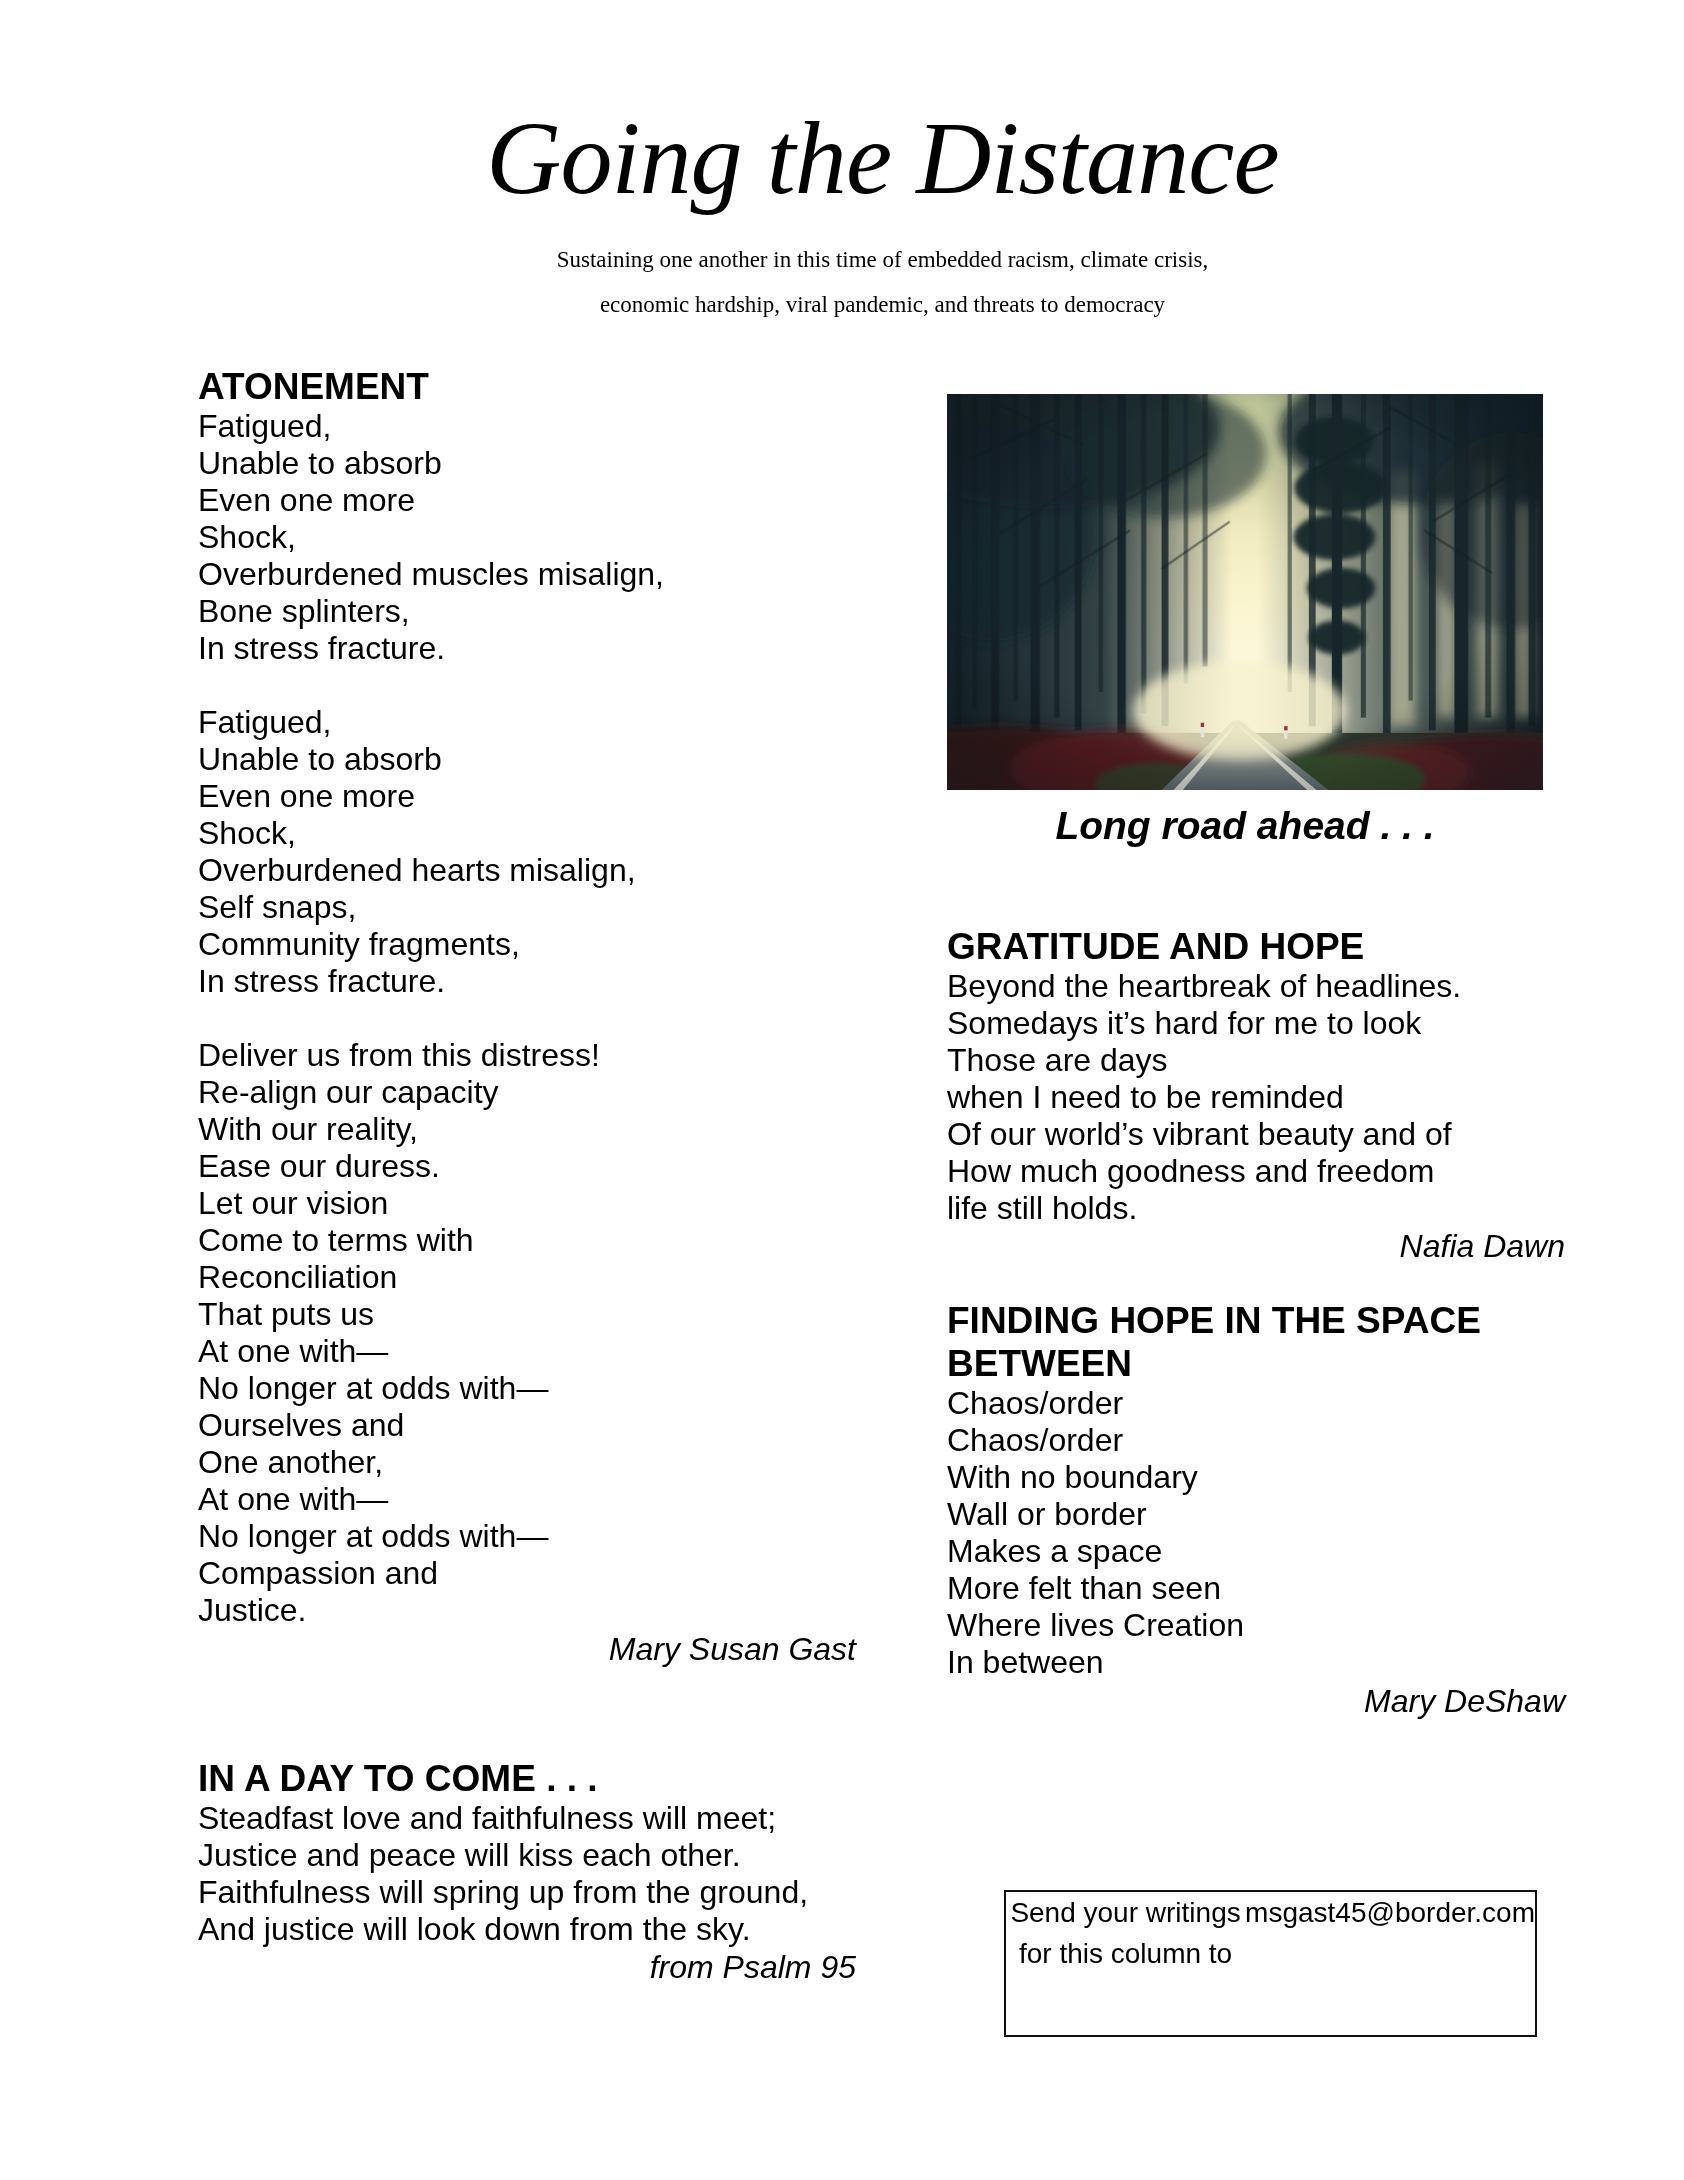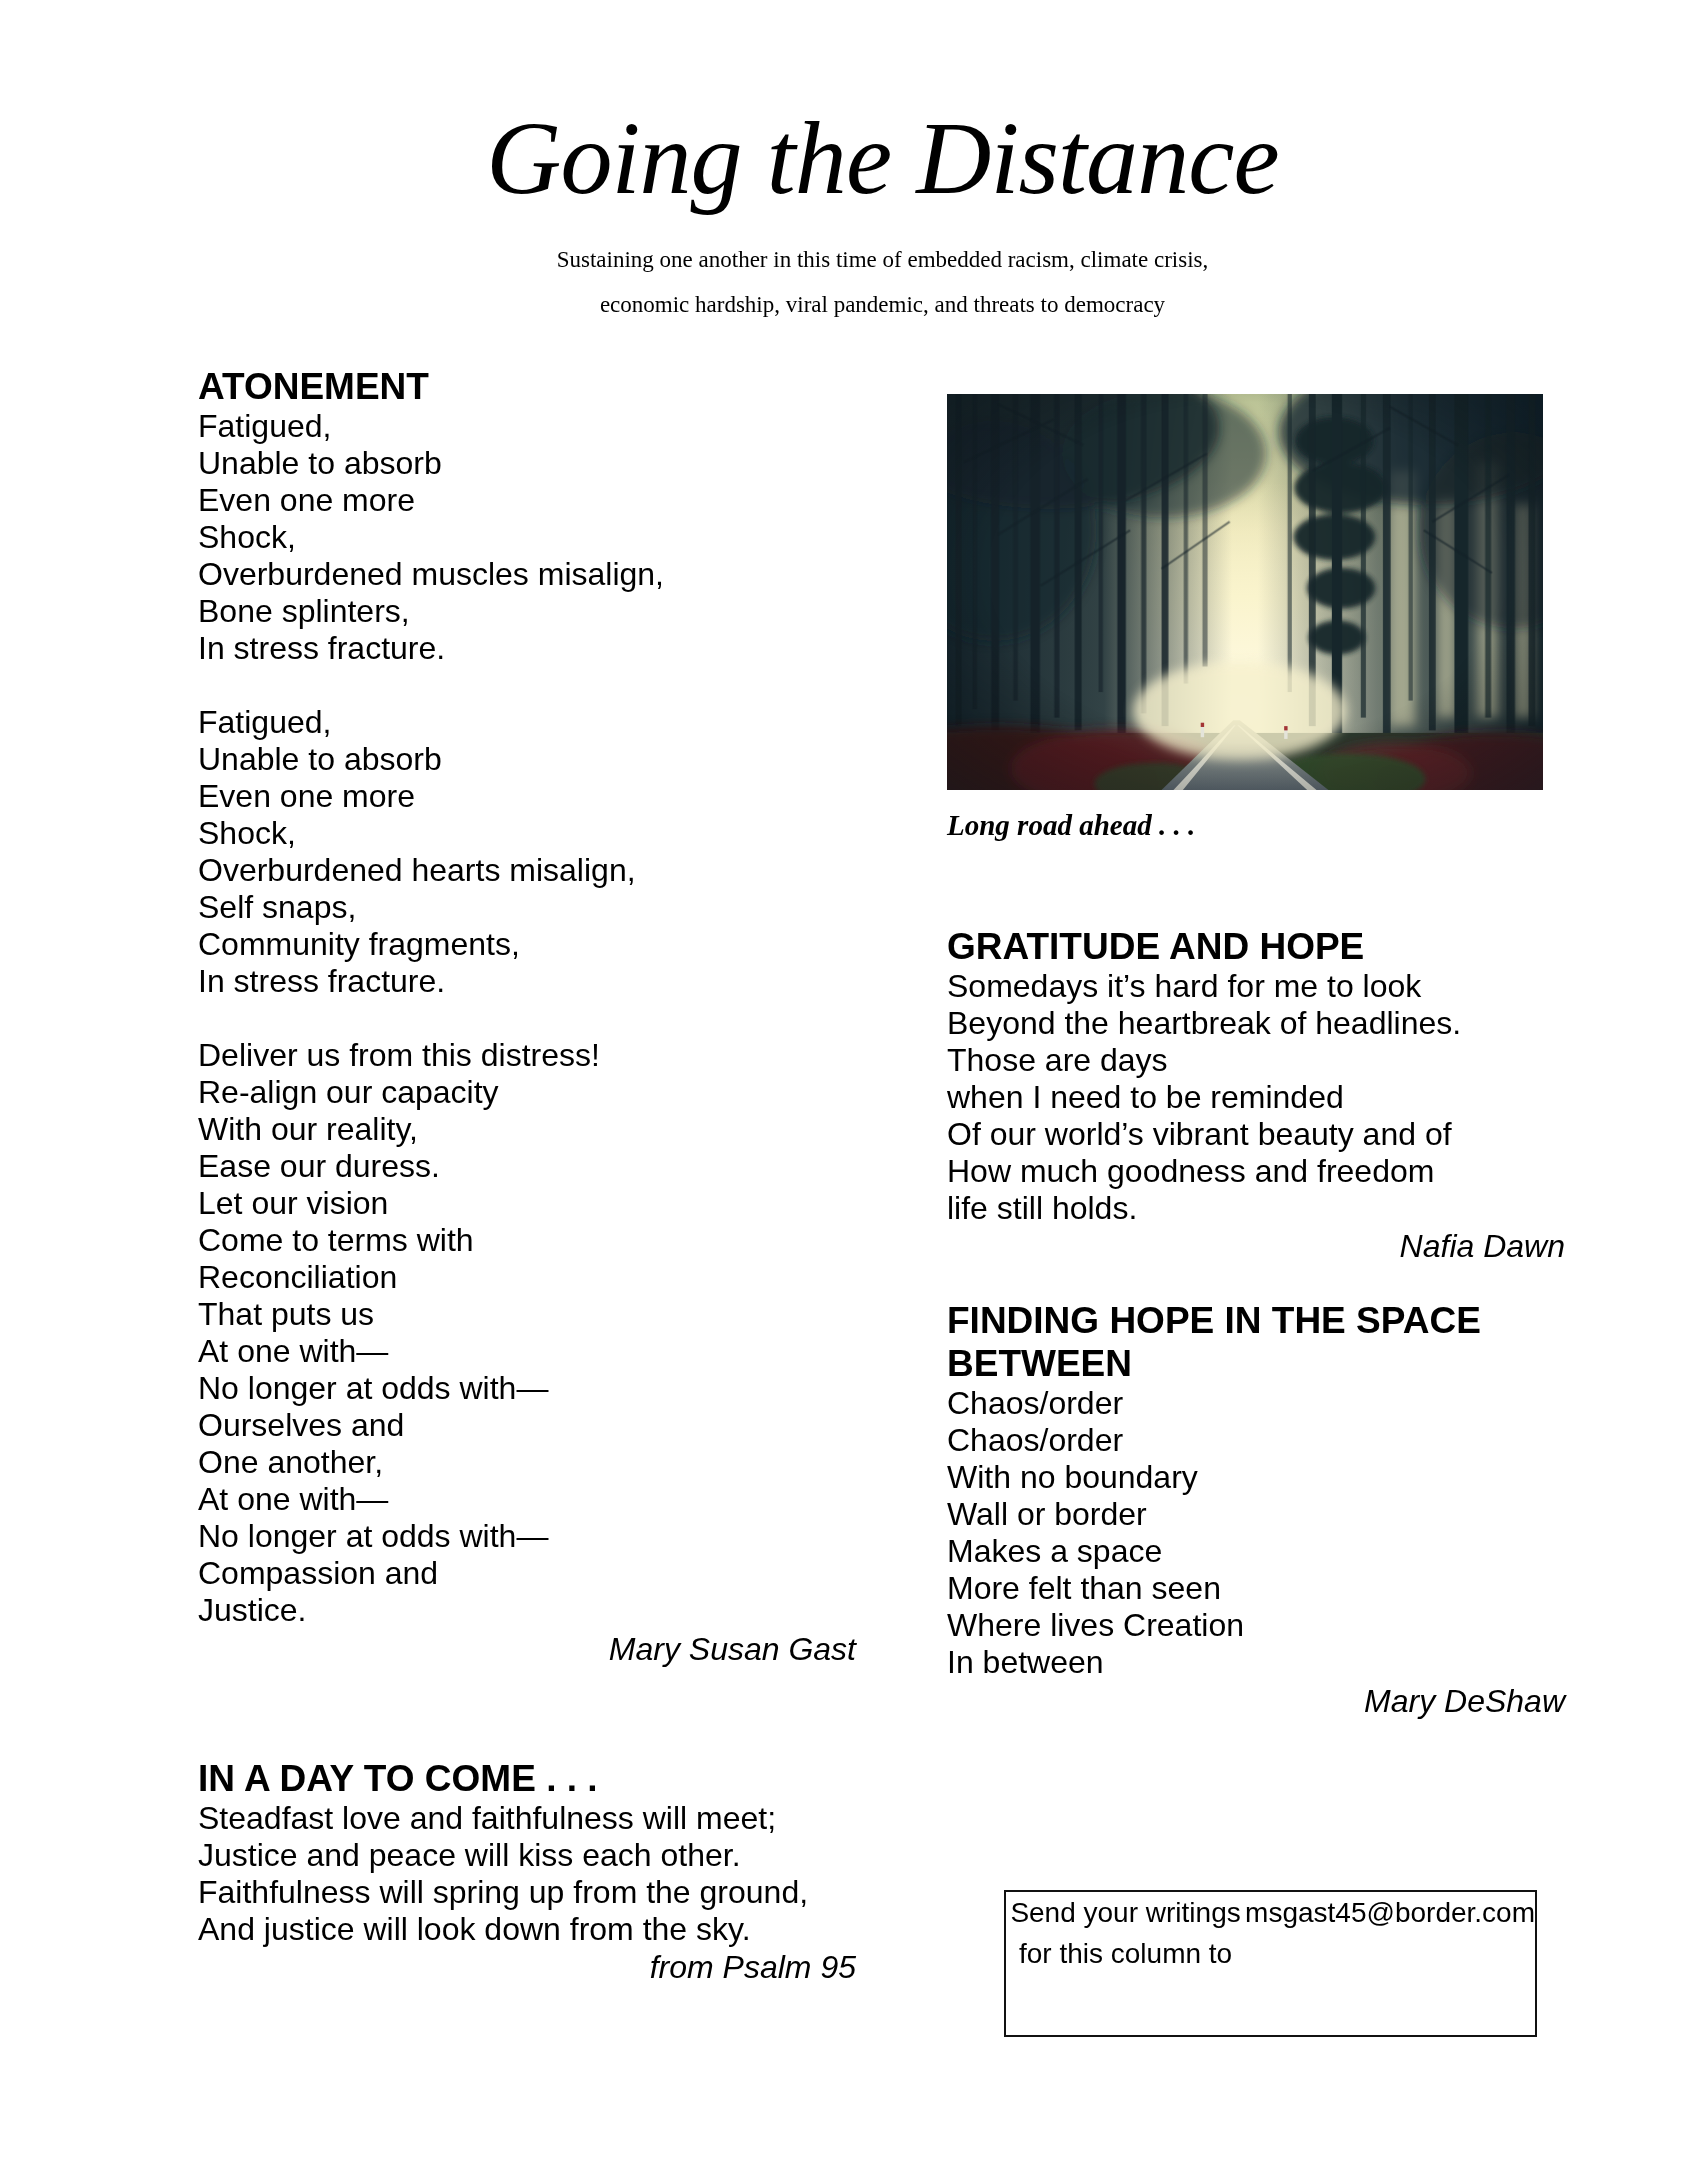--- a/index.html
+++ b/index.html
@@ -46,24 +46,25 @@
     line-height:37px;
     margin-top:1.7px;
   }
   .section-gap{margin-top:89px;}
   
   .photo{width:596px;height:396px;overflow:hidden;}
   .photo svg{display:block;}
   .caption{
     width:596px;
     margin-top:13.6px;
-    font-family:Liberation Serif, serif;
+    text-align:center;
+    font-family:Liberation Sans, sans-serif;
     font-style:italic;
     font-weight:bold;
-    font-size:29px;
+    font-size:39px;
     line-height:43px;
   }
   .gratitude{margin-top:78px;}
   .finding{margin-top:34px;}
   .finding .h{width:545px;}
   
   .subbox{
     position:absolute;
     left:964px;
     top:1890px;
@@ -289,22 +290,22 @@
 
         <rect width="700" height="465" fill="url(#vig)"></rect>
       </svg>
     </div>
     <div class="caption">Long road ahead . . .</div>
 
     <div class="gratitude">
       <div class="h">GRATITUDE AND HOPE</div>
       <div class="poem">
         <div class="stanza">
+            <div class="line">Beyond the heartbreak of headlines.</div>
             <div class="line">Somedays it’s hard for me to look</div>
-            <div class="line">Beyond the heartbreak of headlines.</div>
             <div class="line">Those are days</div>
             <div class="line">when I need to be reminded</div>
             <div class="line">Of our world’s vibrant beauty and of</div>
             <div class="line">How much goodness and freedom</div>
             <div class="line">life still holds.</div>
           </div>
         <div class="attr">Nafia Dawn</div>
       </div>
     </div>
 

